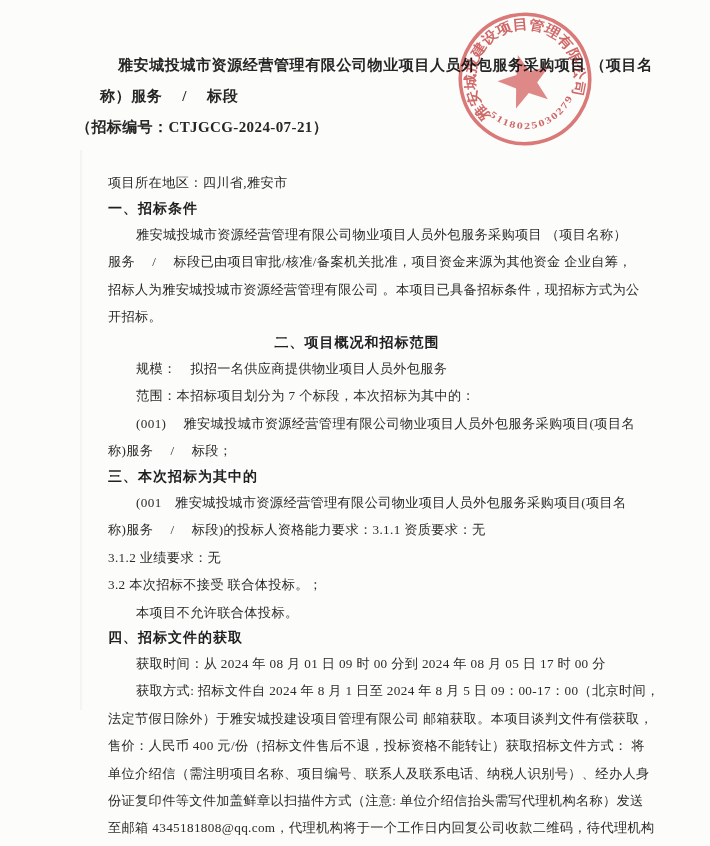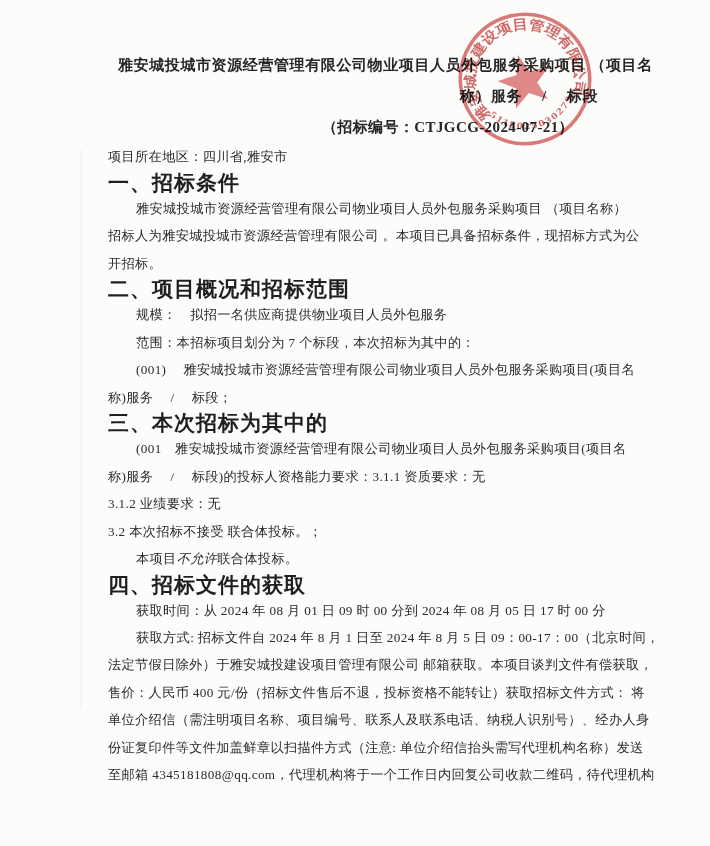--- a/index.html
+++ b/index.html
@@ -14,37 +14,37 @@
   .page{
     position:relative;
     width:710px;height:846px;
     padding:50px 104px 0 108px;
     box-sizing:border-box;
   }
   .scan-edge{
     position:absolute;left:80px;top:150px;width:3px;height:560px;
     background:linear-gradient(to right, rgba(90,90,110,0.07), rgba(0,0,0,0));
   }
-  .title-block{ text-align:right; font-weight:bold; font-size:15px; line-height:31px; letter-spacing:0.6px; color:#262626;}
+  .title-block{ text-align:left; font-weight:bold; font-size:15px; line-height:31px; letter-spacing:0.6px; color:#262626;}
   .title-l1{ position:relative; left:10px; white-space:nowrap;}
   .title-l2{ position:relative; left:-8px;}
   .title-l3{ position:relative; left:-32px; letter-spacing:0.4px;}
-  .location{ font-size:13.5px; line-height:22px; letter-spacing:0.4px;}
+  .location{ margin-top:26px; font-size:13.5px; line-height:22px; letter-spacing:0.4px;}
   h2.sec{
-    font-size:21px; font-weight:bold; color:#1f1f1f;
+    font-size:14px; font-weight:bold; color:#1f1f1f;
     line-height:24px; margin:0; letter-spacing:1px;
   }
-  .h1{margin-top:8px;} .h2{margin-top:0;} .h3{margin-top:2px;} .h4{margin-top:4px;}
+  .h1{margin-top:8px;} .h2{margin-top:0;text-align:center;} .h3{margin-top:2px;} .h4{margin-top:4px;}
   .ln{
     font-size:13.2px; line-height:27.5px; letter-spacing:0.35px;
     white-space:nowrap; color:#2b2b2b;
   }
   .s4 .ln{line-height:27.4px;}
   .ind{ padding-left:28px; }
-  .ital{ font-style:italic; }
+  .ital{ }
   
   .seal{
     position:absolute; left:452px; top:6px; width:146px; height:146px;
     mix-blend-mode:multiply; opacity:0.9;
     transform:rotate(-12deg);
     pointer-events:none;
   }
   .seal text{ font-family:"Liberation Serif","DejaVu Serif",serif; }
 </style>
 </head>
@@ -58,20 +58,21 @@
     <div class="title-l1">雅安城投城市资源经营管理有限公司物业项目人员外包服务采购项目 （项目名</div>
     <div class="title-l2">称）服务　 / 　标段</div>
     <div class="title-l3">（招标编号：CTJGCG-2024-07-21）</div>
   </div>
 
   <div class="location ln">项目所在地区：四川省,雅安市</div>
 
   <h2 class="sec h1">一、招标条件</h2>
   <div class="s1">
     <div class="ln ind">雅安城投城市资源经营管理有限公司物业项目人员外包服务采购项目 （项目名称）</div>
+    <div class="ln">服务　 / 　标段已由项目审批/核准/备案机关批准，项目资金来源为其他资金 企业自筹，</div>
     <div class="ln">招标人为雅安城投城市资源经营管理有限公司 。本项目已具备招标条件，现招标方式为公</div>
     <div class="ln">开招标。</div>
   </div>
 
   <h2 class="sec h2">二、项目概况和招标范围</h2>
   <div class="s2">
     <div class="ln ind">规模：　拟招一名供应商提供物业项目人员外包服务</div>
     <div class="ln ind">范围：本招标项目划分为 7 个标段，本次招标为其中的：</div>
     <div class="ln ind">(001)　 雅安城投城市资源经营管理有限公司物业项目人员外包服务采购项目(项目名</div>
     <div class="ln">称)服务　 / 　标段；</div>

